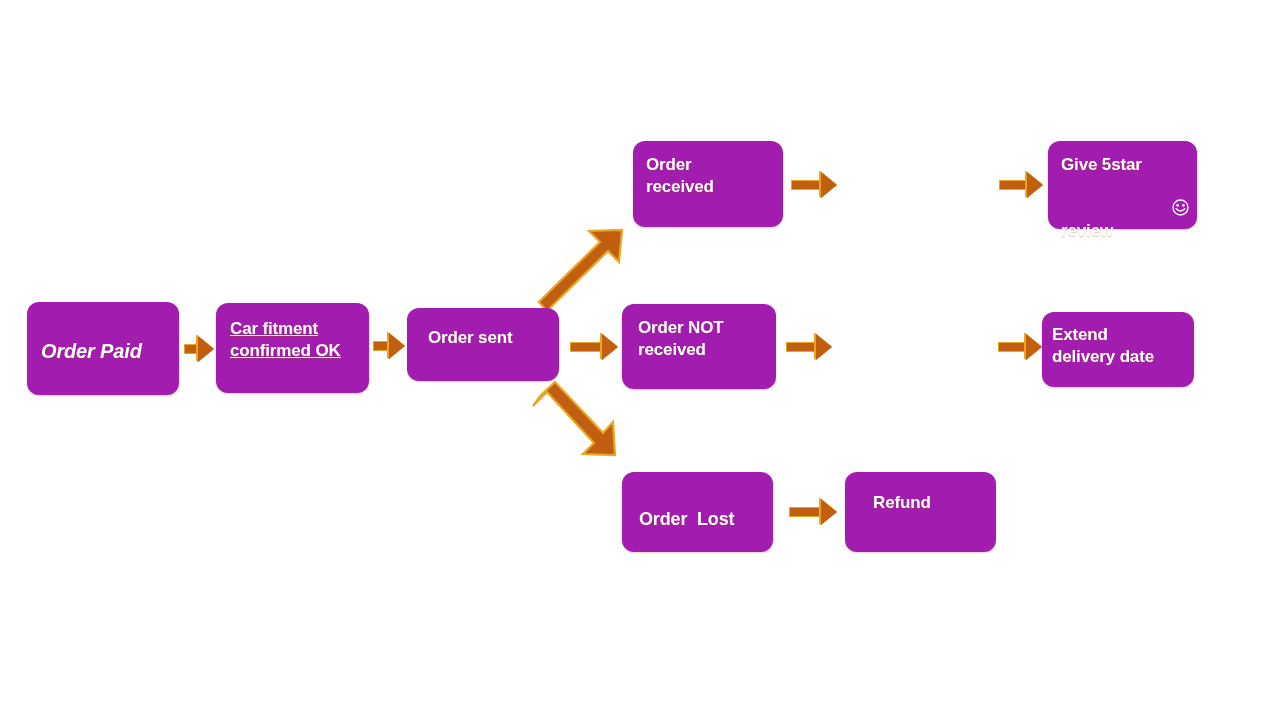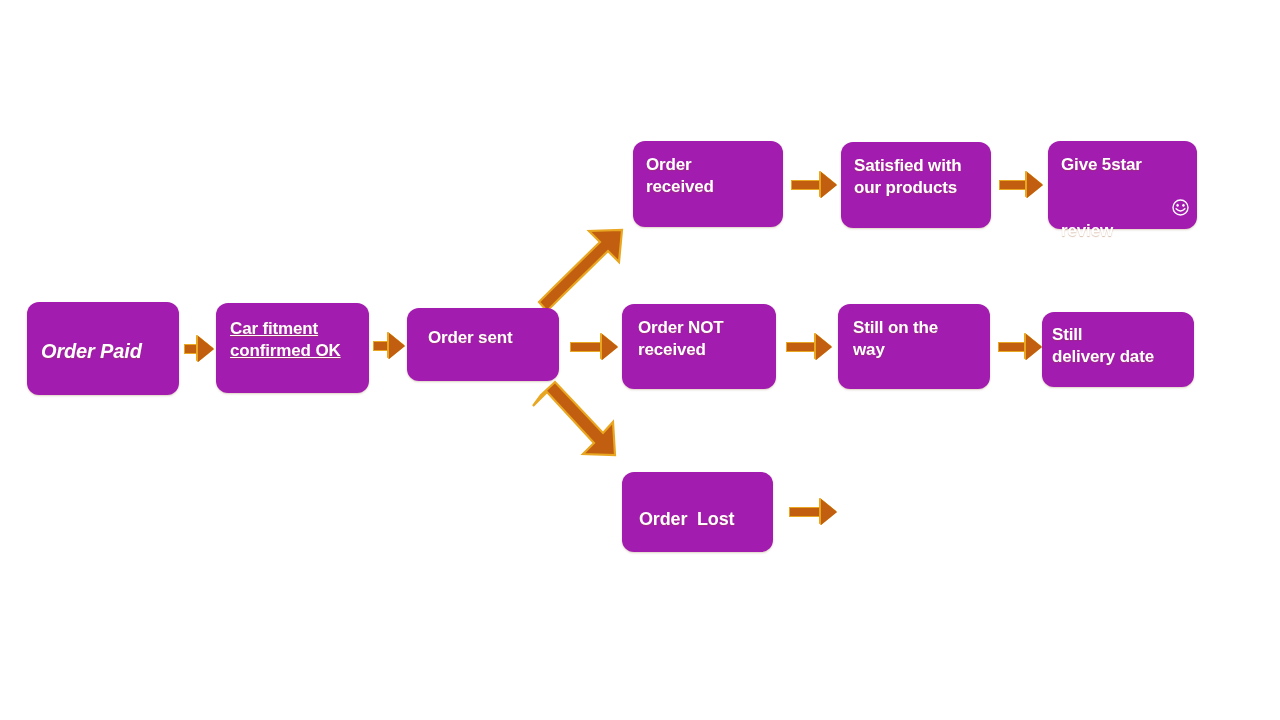--- a/index.html
+++ b/index.html
@@ -159,50 +159,45 @@
 
   <div class="node" style="left:407px; top:308px; width:152px; height:73px; padding:19px 0 0 21px;">
     <span class="node-label" style="font-size:17px;">Order sent</span>
   </div>
 
   <div class="node" style="left:633px; top:141px; width:150px; height:86px; padding:13px 0 0 13px;">
     <span class="node-label" style="font-size:17px;">Order
 received</span>
   </div>
 
-  <div class="node" style="left:841px; top:142px; width:150px; height:86px; padding:13px 0 0 13px;">
-    <span class="node-label" style="font-size:17px;">Satisfied with
-our products</span>
-  </div>
 
   <div class="node" style="left:1048px; top:141px; width:149px; height:88px; padding:13px 0 0 13px;">
     <span class="node-label" style="font-size:17px;"><span>Give 5star
 review</span><span class="smiley">
             <svg width="19" height="19" viewBox="0 0 24 24" xmlns="http://www.w3.org/2000/svg">
               <circle cx="12" cy="12" r="9.5" fill="none" stroke="#FFFFFF" stroke-width="1.7"></circle>
               <ellipse cx="8.3" cy="9.3" rx="1.5" ry="1.9" fill="#FFFFFF"></ellipse>
               <ellipse cx="15.7" cy="9.3" rx="1.5" ry="1.9" fill="#FFFFFF"></ellipse>
               <path d="M6.5 13.6 Q12 19.2 17.5 13.6" fill="none" stroke="#FFFFFF" stroke-width="1.9" stroke-linecap="round"></path>
             </svg>
           </span></span>
   </div>
 
   <div class="node" style="left:622px; top:304px; width:154px; height:85px; padding:13px 0 0 16px;">
     <span class="node-label" style="font-size:17px;">Order NOT
 received</span>
   </div>
 
-  <div class="node" style="left:838px; top:304px; width:152px; height:85px; padding:13px 0 0 15px;">
-    <span class="node-label" style="font-size:17px;">Still on the
-way</span>
-  </div>
 
   <div class="node" style="left:1042px; top:312px; width:152px; height:75px; padding:12px 0 0 10px;">
-    <span class="node-label" style="font-size:17px;">Still
+    <span class="node-label" style="font-size:17px;">Extend
 delivery date</span>
   </div>
 
   <div class="node" style="left:622px; top:472px; width:151px; height:80px; padding:36px 0 0 17px;text-align:center;">
     <span class="node-label" style="font-size:18px;">Order  Lost</span>
   </div>
 
+  <div class="node" style="left:845px; top:472px; width:151px; height:80px; padding:20px 0 0 28px;">
+    <span class="node-label" style="font-size:17px;">Refund</span>
+  </div>
 
 </div>
 
 </body></html>

